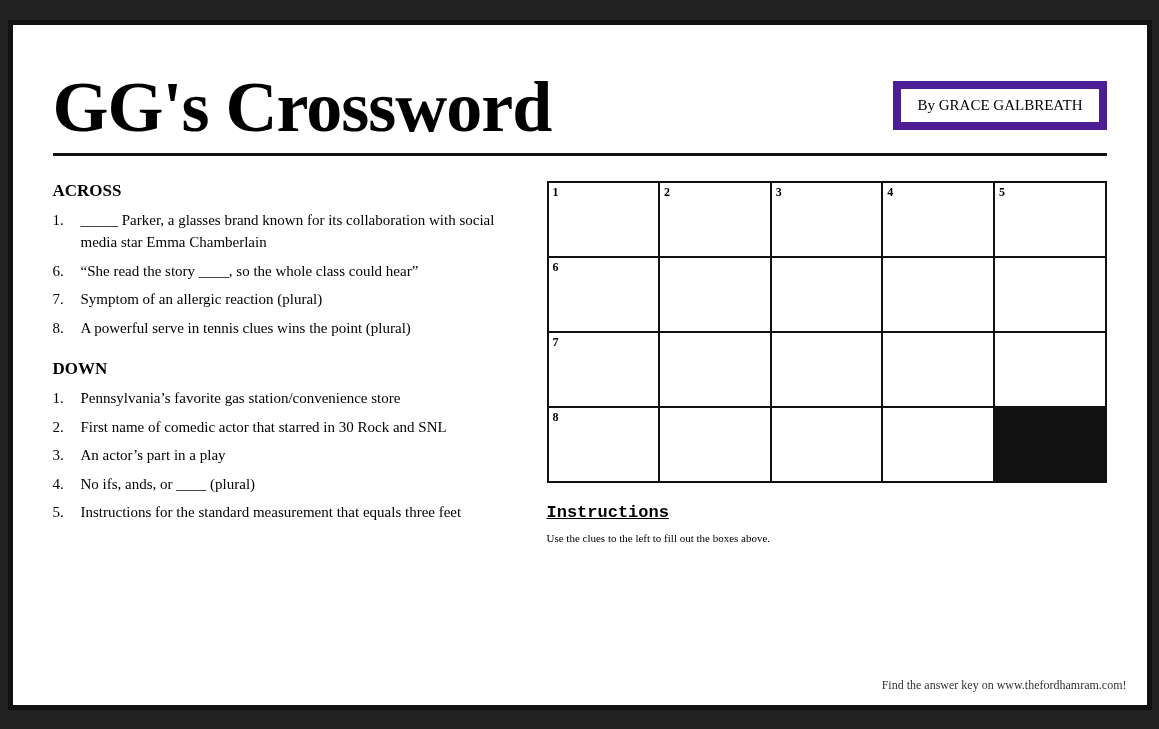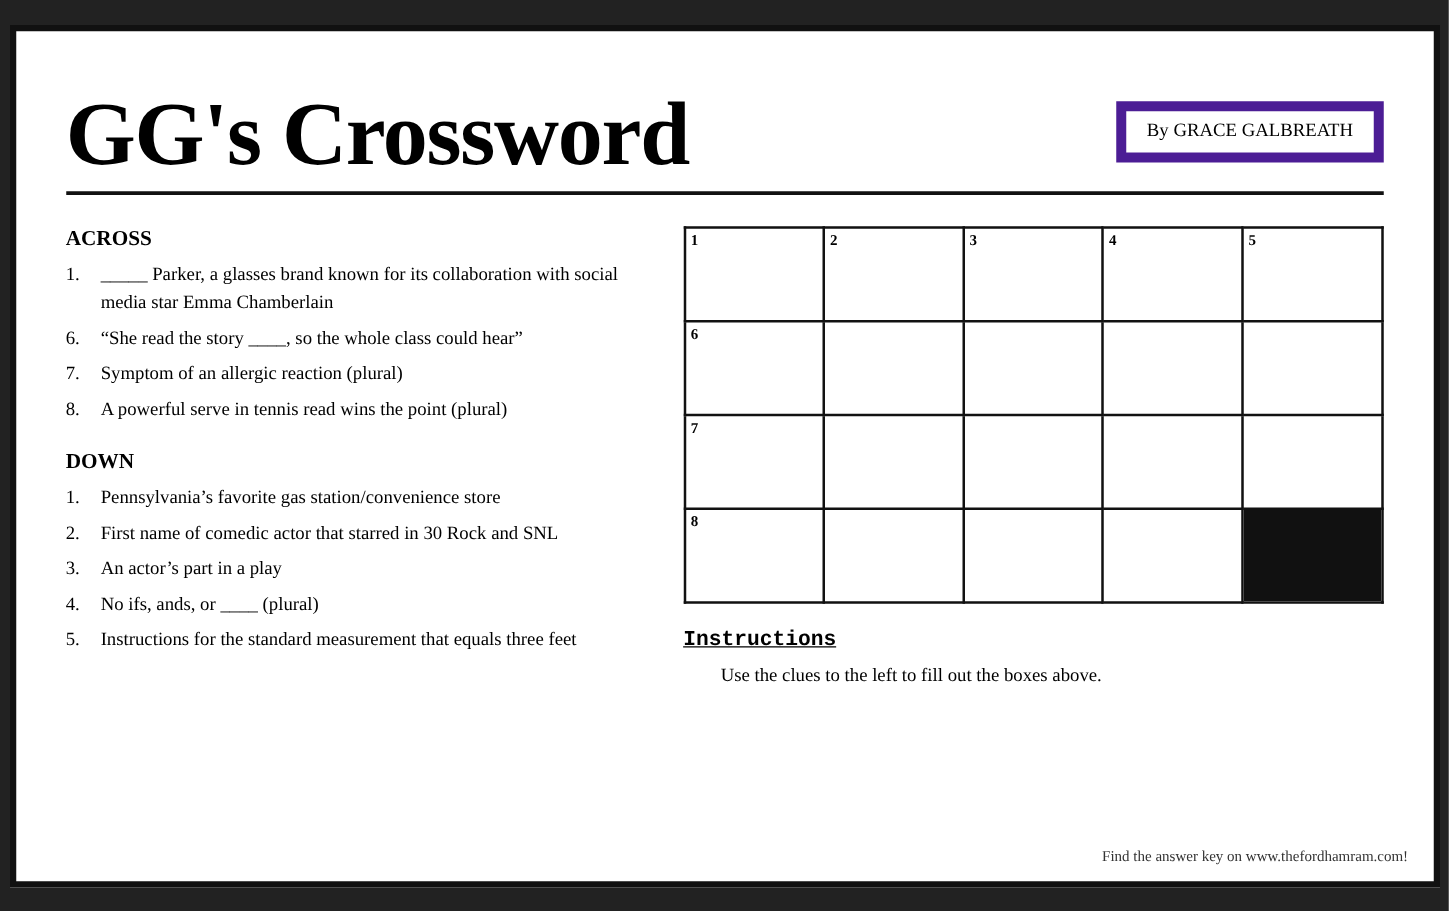--- a/index.html
+++ b/index.html
@@ -133,24 +133,23 @@
 
     .instructions-title {
       font-size: 17px;
       font-weight: bold;
       text-decoration: underline;
       font-family: Liberation Mono, monospace;
       margin-bottom: 8px;
     }
 
     .instructions-text {
-      font-size: 15px;
+      font-size: 11px;
       font-family: Georgia, serif;
       line-height: 1.5;
-      margin-left: 30px;
     }
 
     .footer-text {
       position: absolute;
       bottom: 12px;
       right: 20px;
       font-size: 12px;
       font-family: Georgia, serif;
       color: #333;
     }
@@ -178,21 +177,21 @@
           <li class="clue-item">
             <span class="clue-num">6.</span>
             <span class="clue-text">“She read the story ____, so the whole class could hear”</span>
           </li>
           <li class="clue-item">
             <span class="clue-num">7.</span>
             <span class="clue-text">Symptom of an allergic reaction (plural)</span>
           </li>
           <li class="clue-item">
             <span class="clue-num">8.</span>
-            <span class="clue-text">A powerful serve in tennis read wins the point (plural)</span>
+            <span class="clue-text">A powerful serve in tennis clues wins the point (plural)</span>
           </li>
         </ul>
 
       <div class="clues-section-title">DOWN</div>
       <ul class="clue-list">
           <li class="clue-item">
             <span class="clue-num">1.</span>
             <span class="clue-text">Pennsylvania’s favorite gas station/convenience store</span>
           </li>
           <li class="clue-item">

